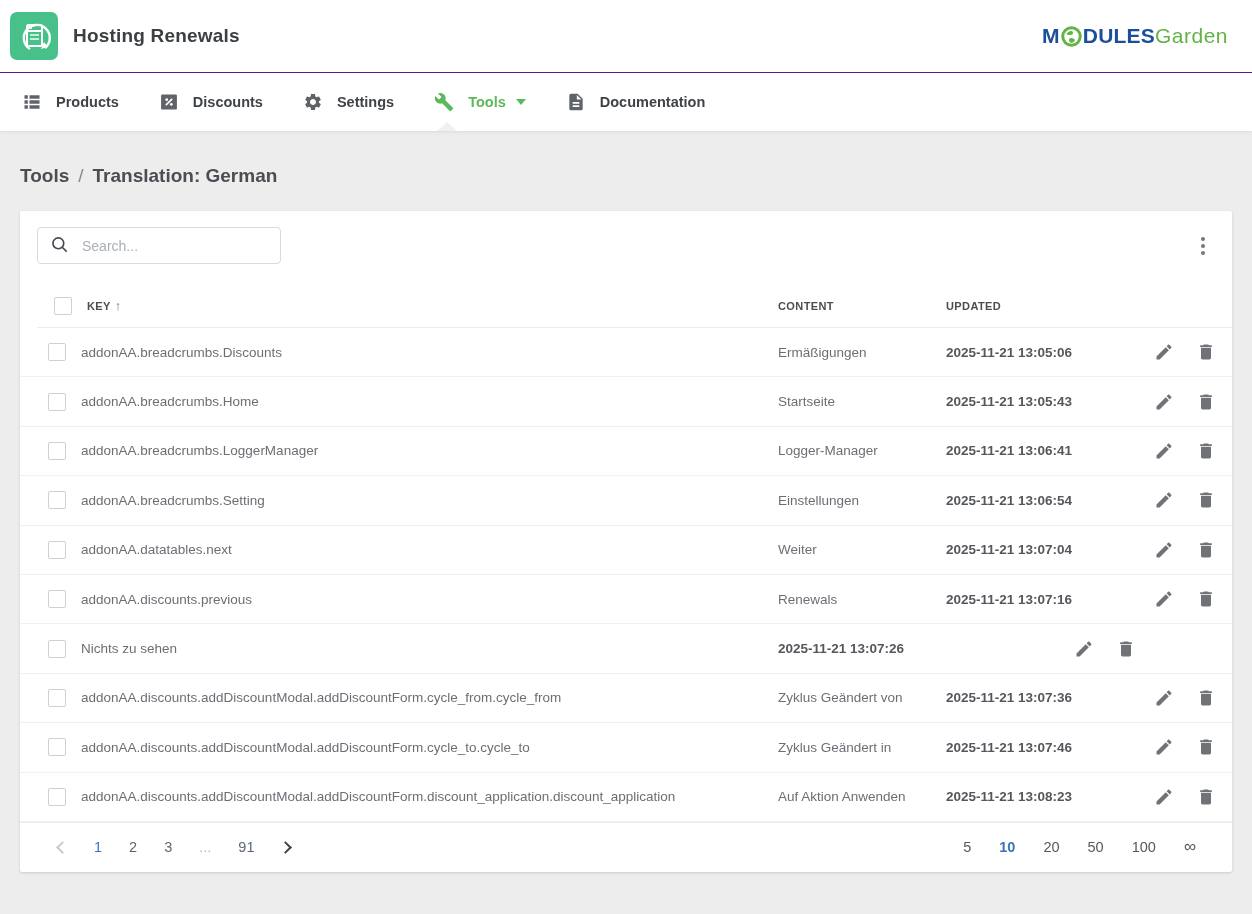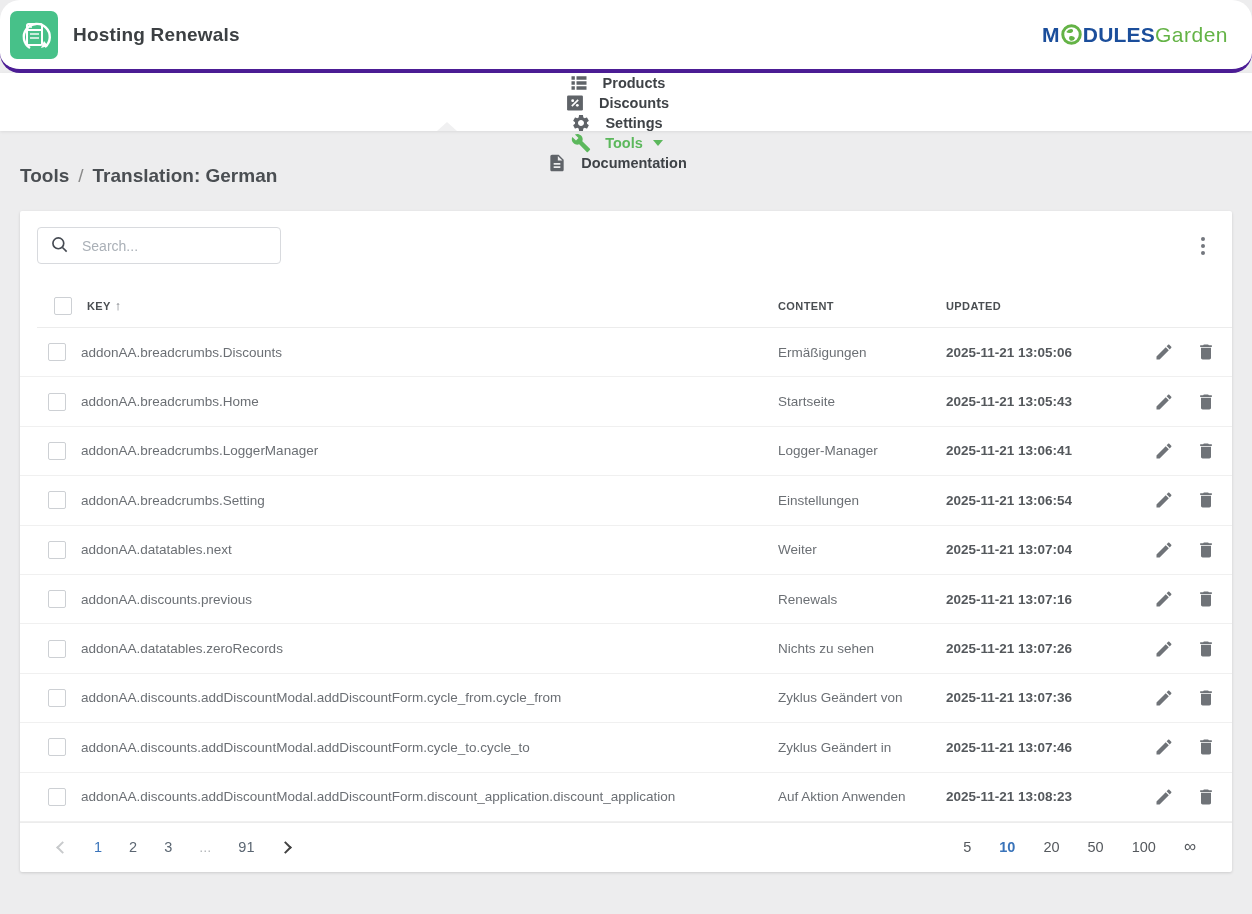--- a/index.html
+++ b/index.html
@@ -7,35 +7,34 @@
   body {
     font-family:"Liberation Sans", sans-serif;
     background:#ededee;
     color:#3f3f3f;
     overflow:hidden;
   }
 
   
   .app-header {
     height:73px; background:#fff; display:flex; align-items:center;
-    padding:0 24px 0 10px; border-bottom:4px solid #4c1d95;border-radius:20px;
+    padding:0 24px 0 10px; border-bottom:1px solid #4c1d95;
   }
   .app-logo { width:48px; height:48px; flex:0 0 auto; }
   .app-title { font-size:19px; font-weight:700; color:#3c4043; margin-left:15px; letter-spacing:.2px; }
   .brand { margin-left:auto; display:flex; align-items:center; font-weight:800; font-size:21px; letter-spacing:.2px; }
   .brand .b-blue { color:#1b4e9b; }
   .brand .b-globe { width:21px; height:21px; margin:0 1px; position:relative; }
   .brand .b-green { color:#64b346; font-weight:400; font-size:21px; letter-spacing:.5px; }
 
   
   .nav {
     height:58px; background:#fff; display:flex; align-items:center;
     padding-left:22px; position:relative;
     box-shadow:0 1px 3px rgba(0,0,0,.08);
-    flex-direction:column;
   }
   .nav-item { display:flex; align-items:center; gap:14px; padding:0 20px 0 0; margin-right:20px; cursor:pointer; }
   .nav-item .nav-label { font-size:14.5px; font-weight:700; color:#3f4347; }
   .nav-item.active .nav-label { color:#5cb85c; }
   .nav-icon { width:20px; height:20px; fill:#5f6368; display:block; }
   .nav-item.active .nav-icon { fill:#5cb85c; }
   .caret-down {
     width:0; height:0; margin-left:-4px;
     border-left:5px solid transparent; border-right:5px solid transparent;
     border-top:6px solid #5cb85c;
@@ -328,21 +327,20 @@
               <path d="M6 19c0 1.1.9 2 2 2h8c1.1 0 2-.9 2-2V7H6v12zM19 4h-3.5l-1-1h-5l-1 1H5v2h14V4z"></path>
             </svg>
       </span>
     </div>
   </div>
 
   <div class="tgrid trow">
     <div>
           <div class="checkbox"></div>
         </div>
-    <div class="cell-key">addonAA.datatables.zeroRecords</div>
     <div class="cell-content">Nichts zu sehen</div>
     <div class="cell-updated">2025-11-21 13:07:26</div>
     <div class="cell-actions">
       <span class="act-btn">
         <svg viewBox="0 0 24 24">
               <path d="M3 17.25V21h3.75L17.81 9.94l-3.75-3.75L3 17.25zM20.71 7.04c.39-.39.39-1.02 0-1.41l-2.34-2.34c-.39-.39-1.02-.39-1.41 0l-1.83 1.83 3.75 3.75 1.83-1.83z"></path>
             </svg>
       </span>
       <span class="act-btn">
         <svg viewBox="0 0 24 24">

